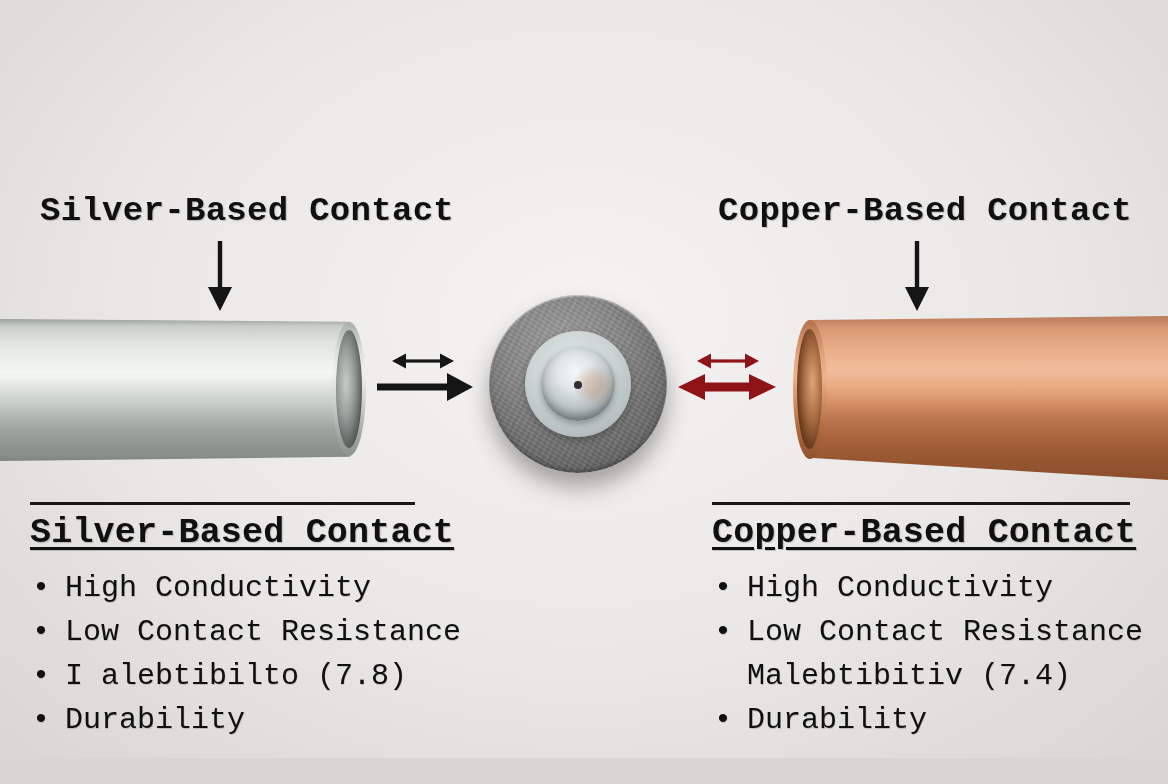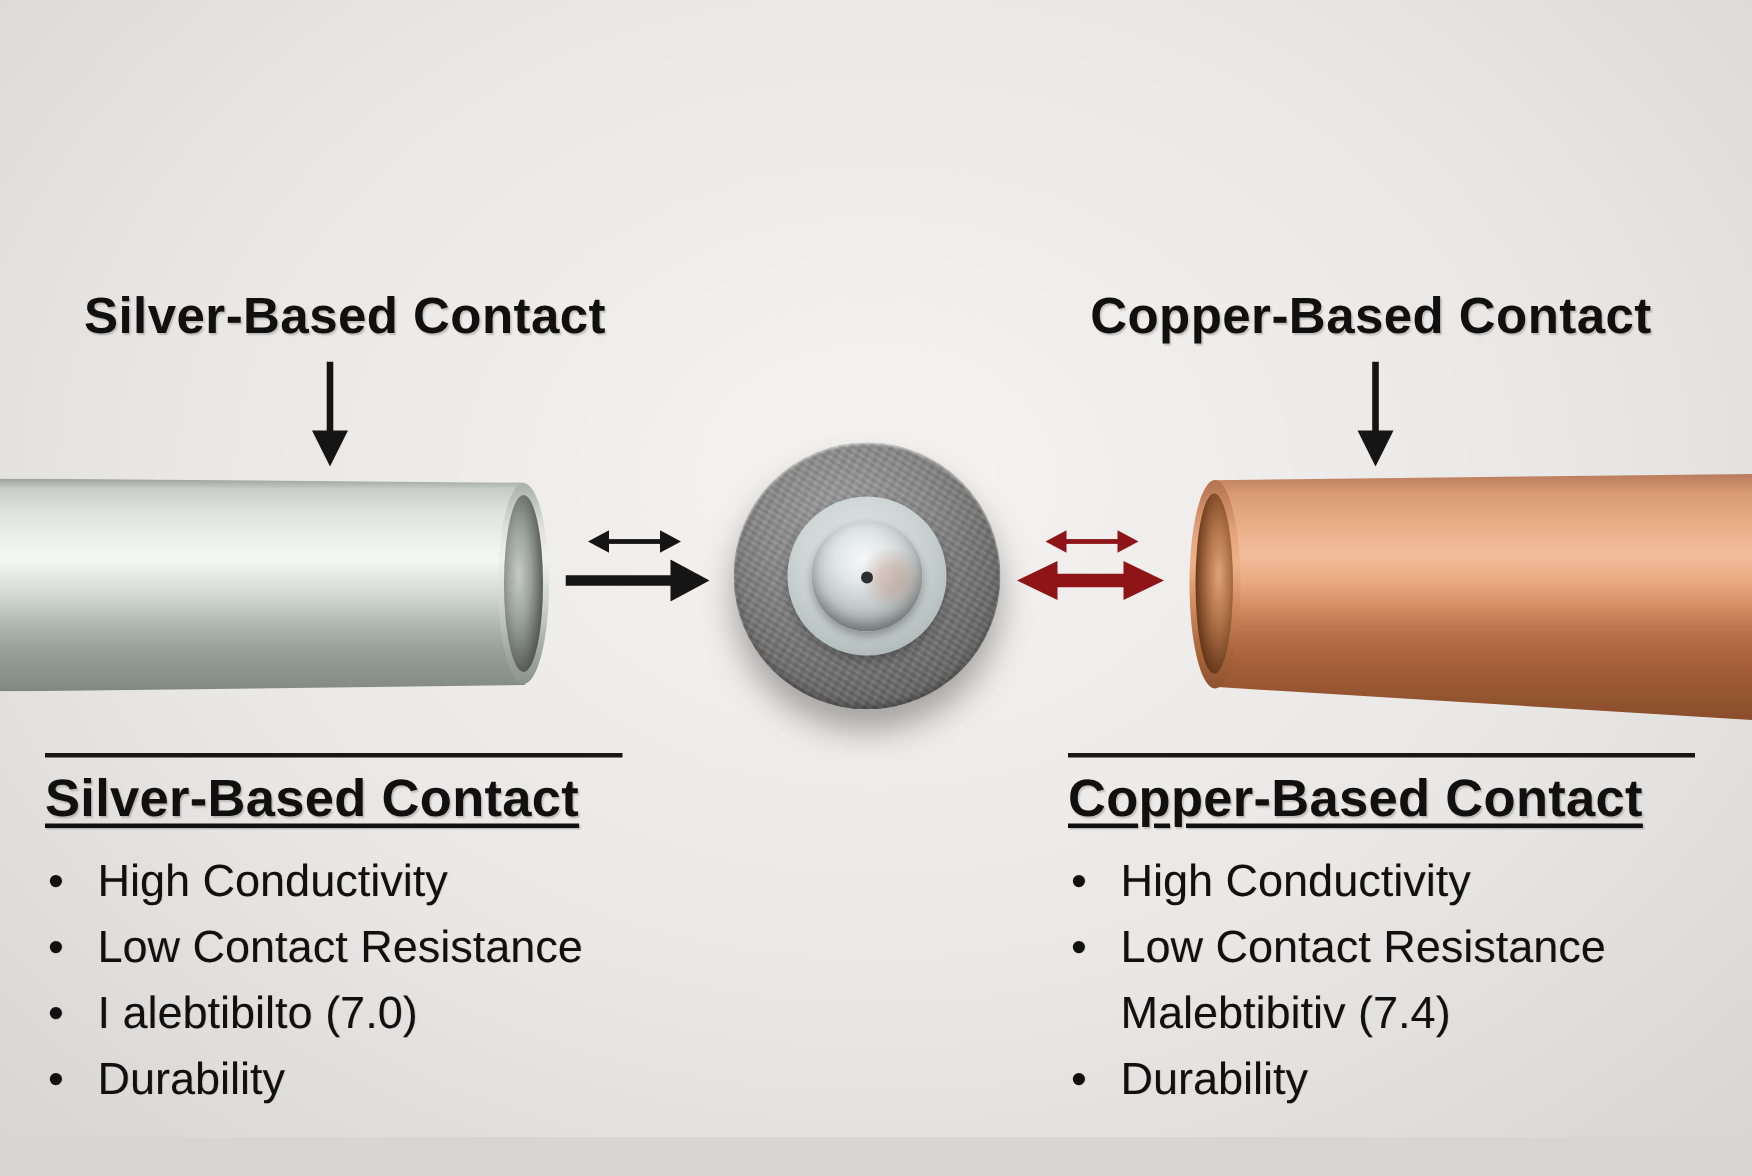--- a/index.html
+++ b/index.html
@@ -1,19 +1,19 @@
 <!DOCTYPE html>
 <html style="--arrow_black: #151515; --arrow_red: #8e1418; --text: #101010; --background: #eae8e6;"><head>
 <meta charset="utf-8">
 <style>
   html,body{margin:0;padding:0;background:#d8d6d4;}
   .stage{
     position:relative;width:1168px;height:758px;overflow:hidden;
     background:var(--background,#eae8e6);
-    font-family:Liberation Sans, sans-serif;
+    font-family:Liberation Mono, monospace;
     color:var(--text,#101010);
   }
   .stage::before{
     content:"";position:absolute;inset:0;pointer-events:none;
     background:radial-gradient(ellipse at 50% 42%, rgba(255,255,255,0.5) 0%, rgba(255,255,255,0) 55%, rgba(60,55,50,0.10) 100%);
   }
   
   .top-title{
     position:absolute;font-weight:bold;font-size:34px;letter-spacing:.3px;
     text-align:center;color:var(--text,#101010);
@@ -178,21 +178,21 @@
     <div class="li">
       <span class="mk">•</span>
       <span class="tx">High Conductivity</span>
     </div>
     <div class="li">
       <span class="mk">•</span>
       <span class="tx">Low Contact Resistance</span>
     </div>
     <div class="li">
       <span class="mk">•</span>
-      <span class="tx">I alebtibilto (7.0)</span>
+      <span class="tx">I alebtibilto (7.8)</span>
     </div>
     <div class="li">
       <span class="mk">•</span>
       <span class="tx">Durability</span>
     </div>
   </div>
 
   <div class="rule right"></div>
   <div class="panel-heading right">Copper-Based Contact</div>
   <div class="panel-list right">

